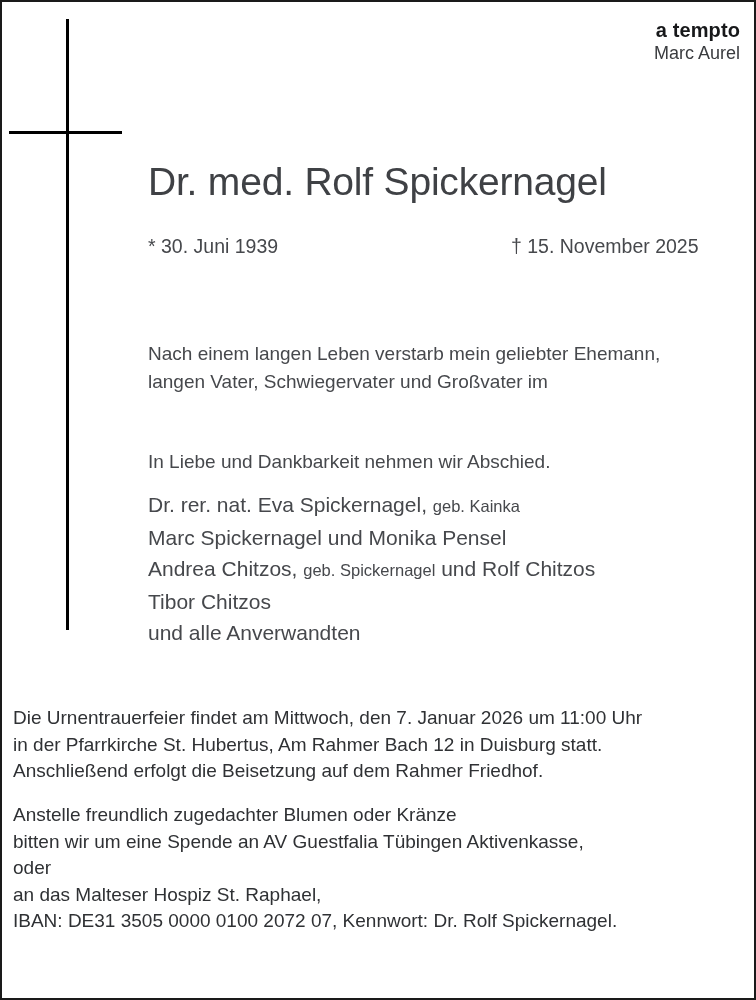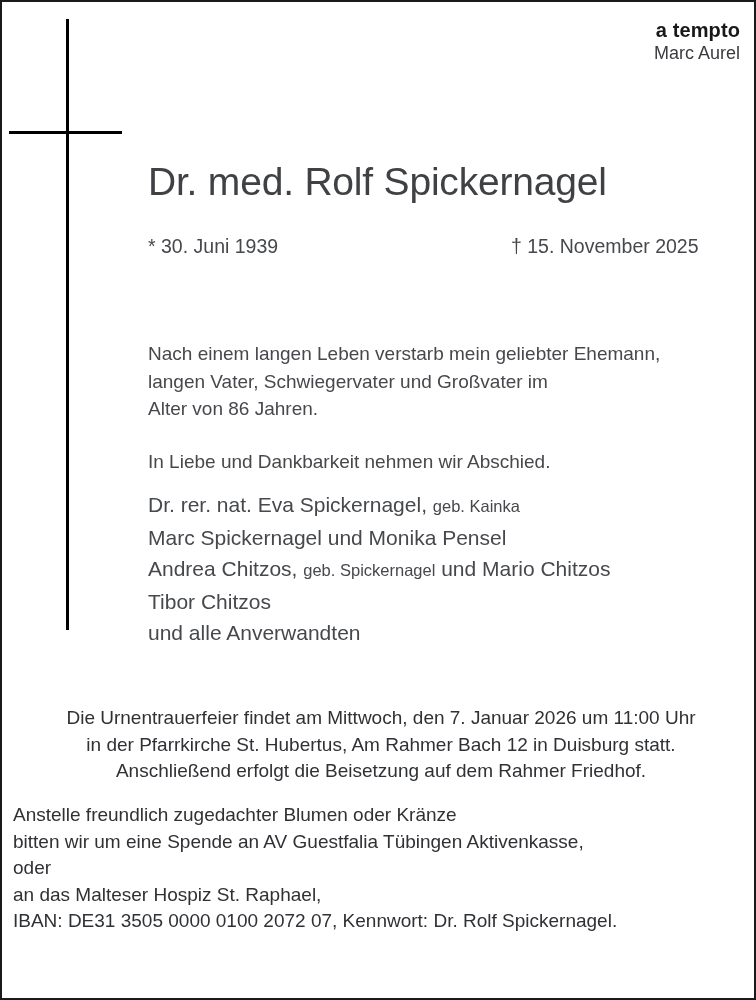--- a/index.html
+++ b/index.html
@@ -119,21 +119,21 @@
 
   
   .lower {
     position: absolute;
     left: 11px;
     width: 736px;
     font-size: 19px;
     color: #2f3134;
     line-height: 26.5px;
   }
-  .ceremony { top: 703px; text-align: center; }
+  .ceremony { top: 703px; }
   .donation { top: 800px; }
   .lower .row { white-space: nowrap; }
 </style>
 </head>
 <body>
 
 <div id="page">
 
   <div class="brand">
     <div class="brand-name">a tempto</div>
@@ -148,29 +148,28 @@
     <div class="deceased-name">Dr. med. Rolf Spickernagel</div>
 
     <div class="dates">
       <span class="birth">* 30. Juni 1939</span>
       <span class="death">† 15. November 2025</span>
     </div>
 
     <div class="para para-intro">
         <div class="row">Nach einem langen Leben verstarb mein geliebter Ehemann,</div>
         <div class="row">langen Vater, Schwiegervater und Großvater im</div>
-        <div class="row">Alter von 86 Jahren.</div>
       </div>
 
     <div class="para para-farewell">In Liebe und Dankbarkeit nehmen wir Abschied.</div>
 
     <div class="family">
         <div><span>Dr. rer. nat. Eva Spickernagel, </span><span class="nee">geb. Kainka</span></div>
         <div><span>Marc Spickernagel und Monika Pensel</span></div>
-        <div><span>Andrea Chitzos, </span><span class="nee">geb. Spickernagel</span><span> und Mario Chitzos</span></div>
+        <div><span>Andrea Chitzos, </span><span class="nee">geb. Spickernagel</span><span> und Rolf Chitzos</span></div>
         <div><span>Tibor Chitzos</span></div>
         <div><span>und alle Anverwandten</span></div>
       </div>
 
   </div>
 
   <div class="lower ceremony">
       <div class="row">Die Urnentrauerfeier findet am Mittwoch, den 7. Januar 2026 um 11:00 Uhr</div>
       <div class="row">in der Pfarrkirche St. Hubertus, Am Rahmer Bach 12 in Duisburg statt.</div>
       <div class="row">Anschließend erfolgt die Beisetzung auf dem Rahmer Friedhof.</div>

